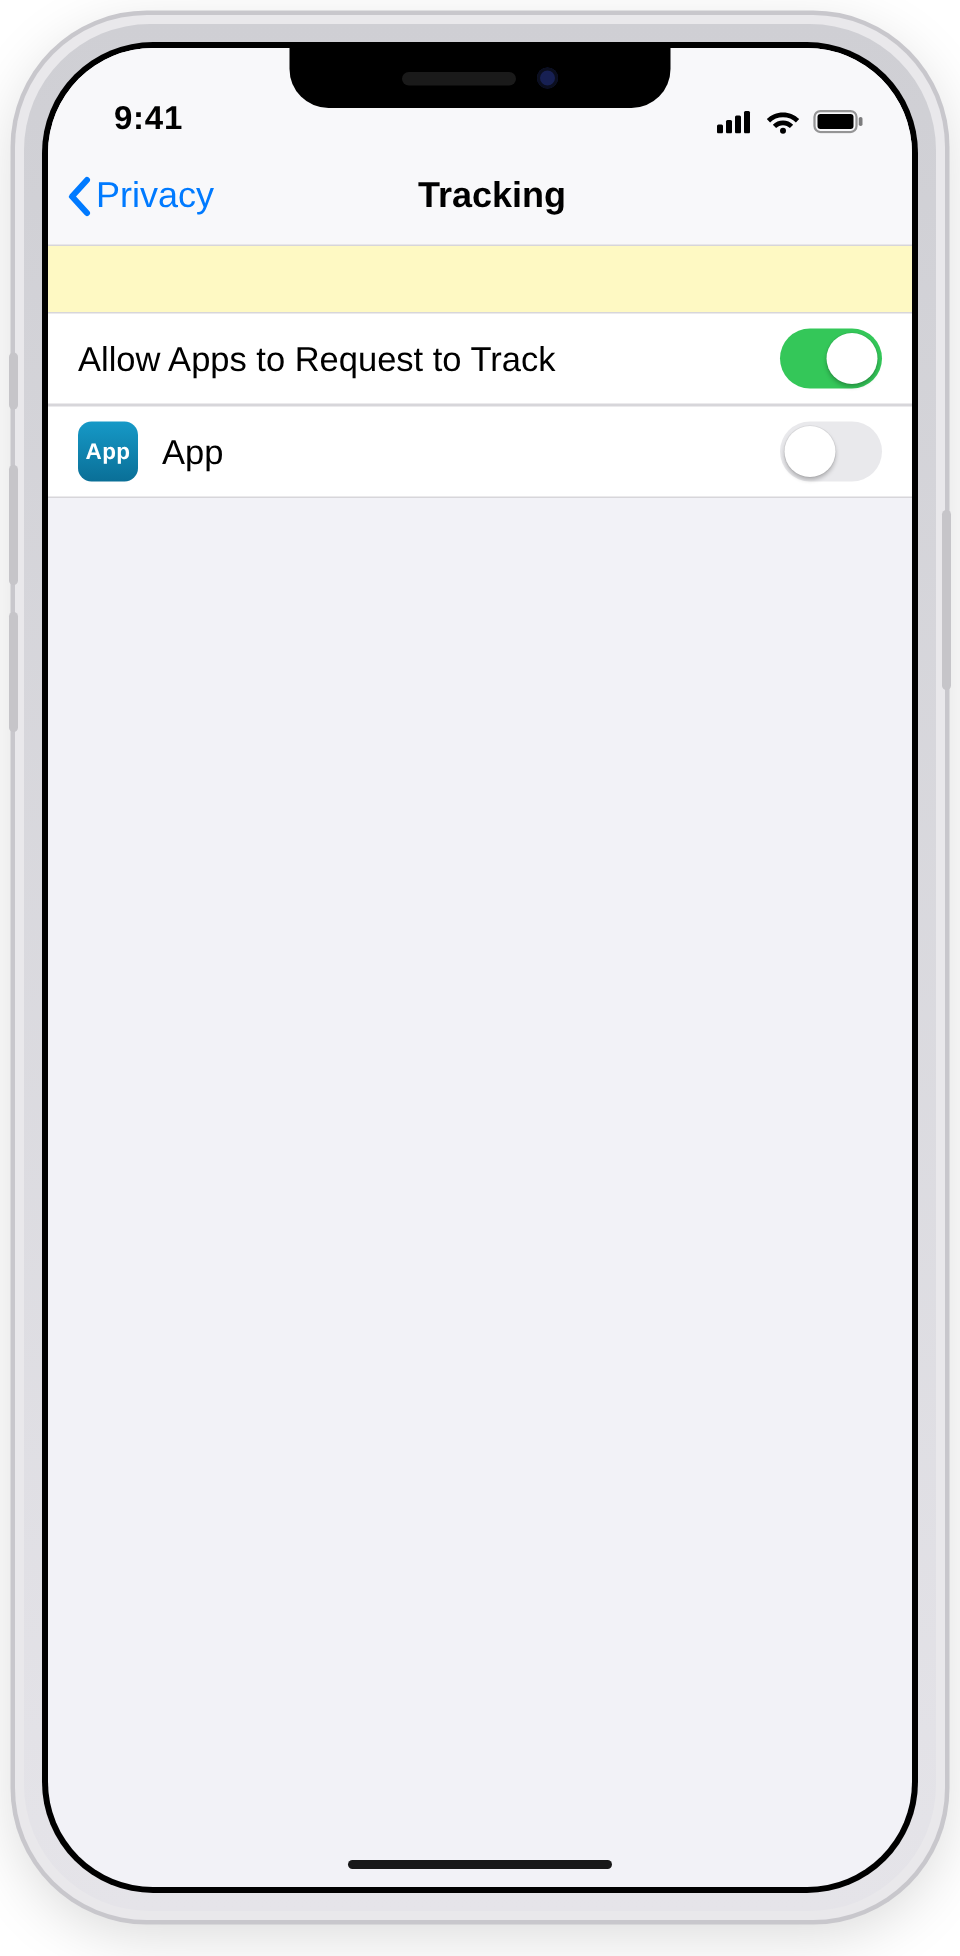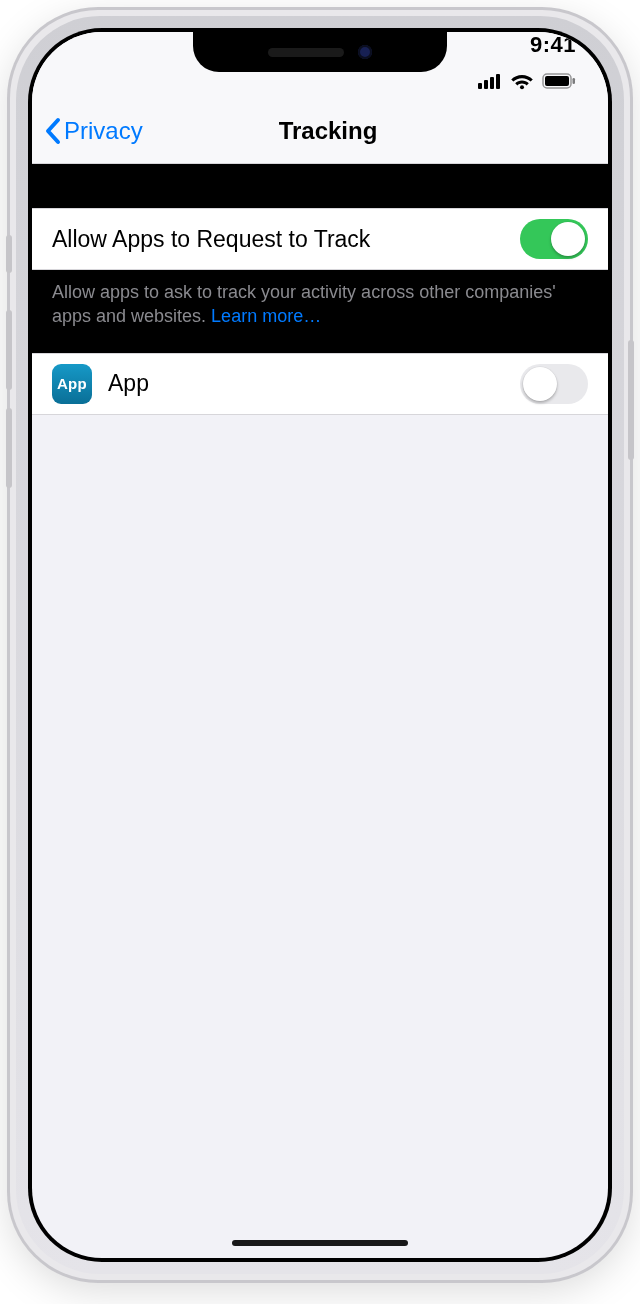--- a/index.html
+++ b/index.html
@@ -69,21 +69,20 @@
     
     .status-bar {
       height: 66px;
       display: flex;
       align-items: flex-end;
       justify-content: space-between;
       padding: 0 32px 6px 44px;
       background: #f8f8fa;
       position: relative;
       z-index: 2;
-      flex-direction: column;
     }
     .status-time {
       font-size: 22px;
       font-weight: 700;
       letter-spacing: .5px;
       color: #000;
     }
     .status-icons { display:flex; align-items:center; gap:8px; padding-bottom:2px; }
 
     
@@ -109,21 +108,21 @@
       position: absolute;
       left: 16px; right: 0;
       text-align: center;
       font-size: 24px;
       font-weight: 700;
       color: #000;
       pointer-events: none;
     }
 
     
-    .content { background:#000000; }
+    .content { background:#fef9c3; }
     .group-spacer { height: 44px; }
     .cell {
       background: #fff;
       min-height: 62px;
       display: flex;
       align-items: center;
       padding: 0 20px;
       font-size: 23px;
       color: #000;
       border-top: 1px solid #d7d6da;
@@ -243,23 +242,20 @@
       <div class="content">
         <div class="group-spacer"></div>
 
         <div class="cell">
           <span class="label">Allow Apps to Request to Track</span>
           <span id="switch-allow" class="switch on">
               <span class="knob"></span>
             </span>
         </div>
 
-        <div class="footer-text">
-          <span>Allow apps to ask to track your activity across other companies' apps and websites. </span><a href="#">Learn more…</a>
-        </div>
 
         <div id="apps-container">
             <div class="cell">
               <div class="app-icon">App</div>
               <span class="label">App</span>
               <span class="switch">
                 <span class="knob"></span>
               </span>
             </div>
           </div>

